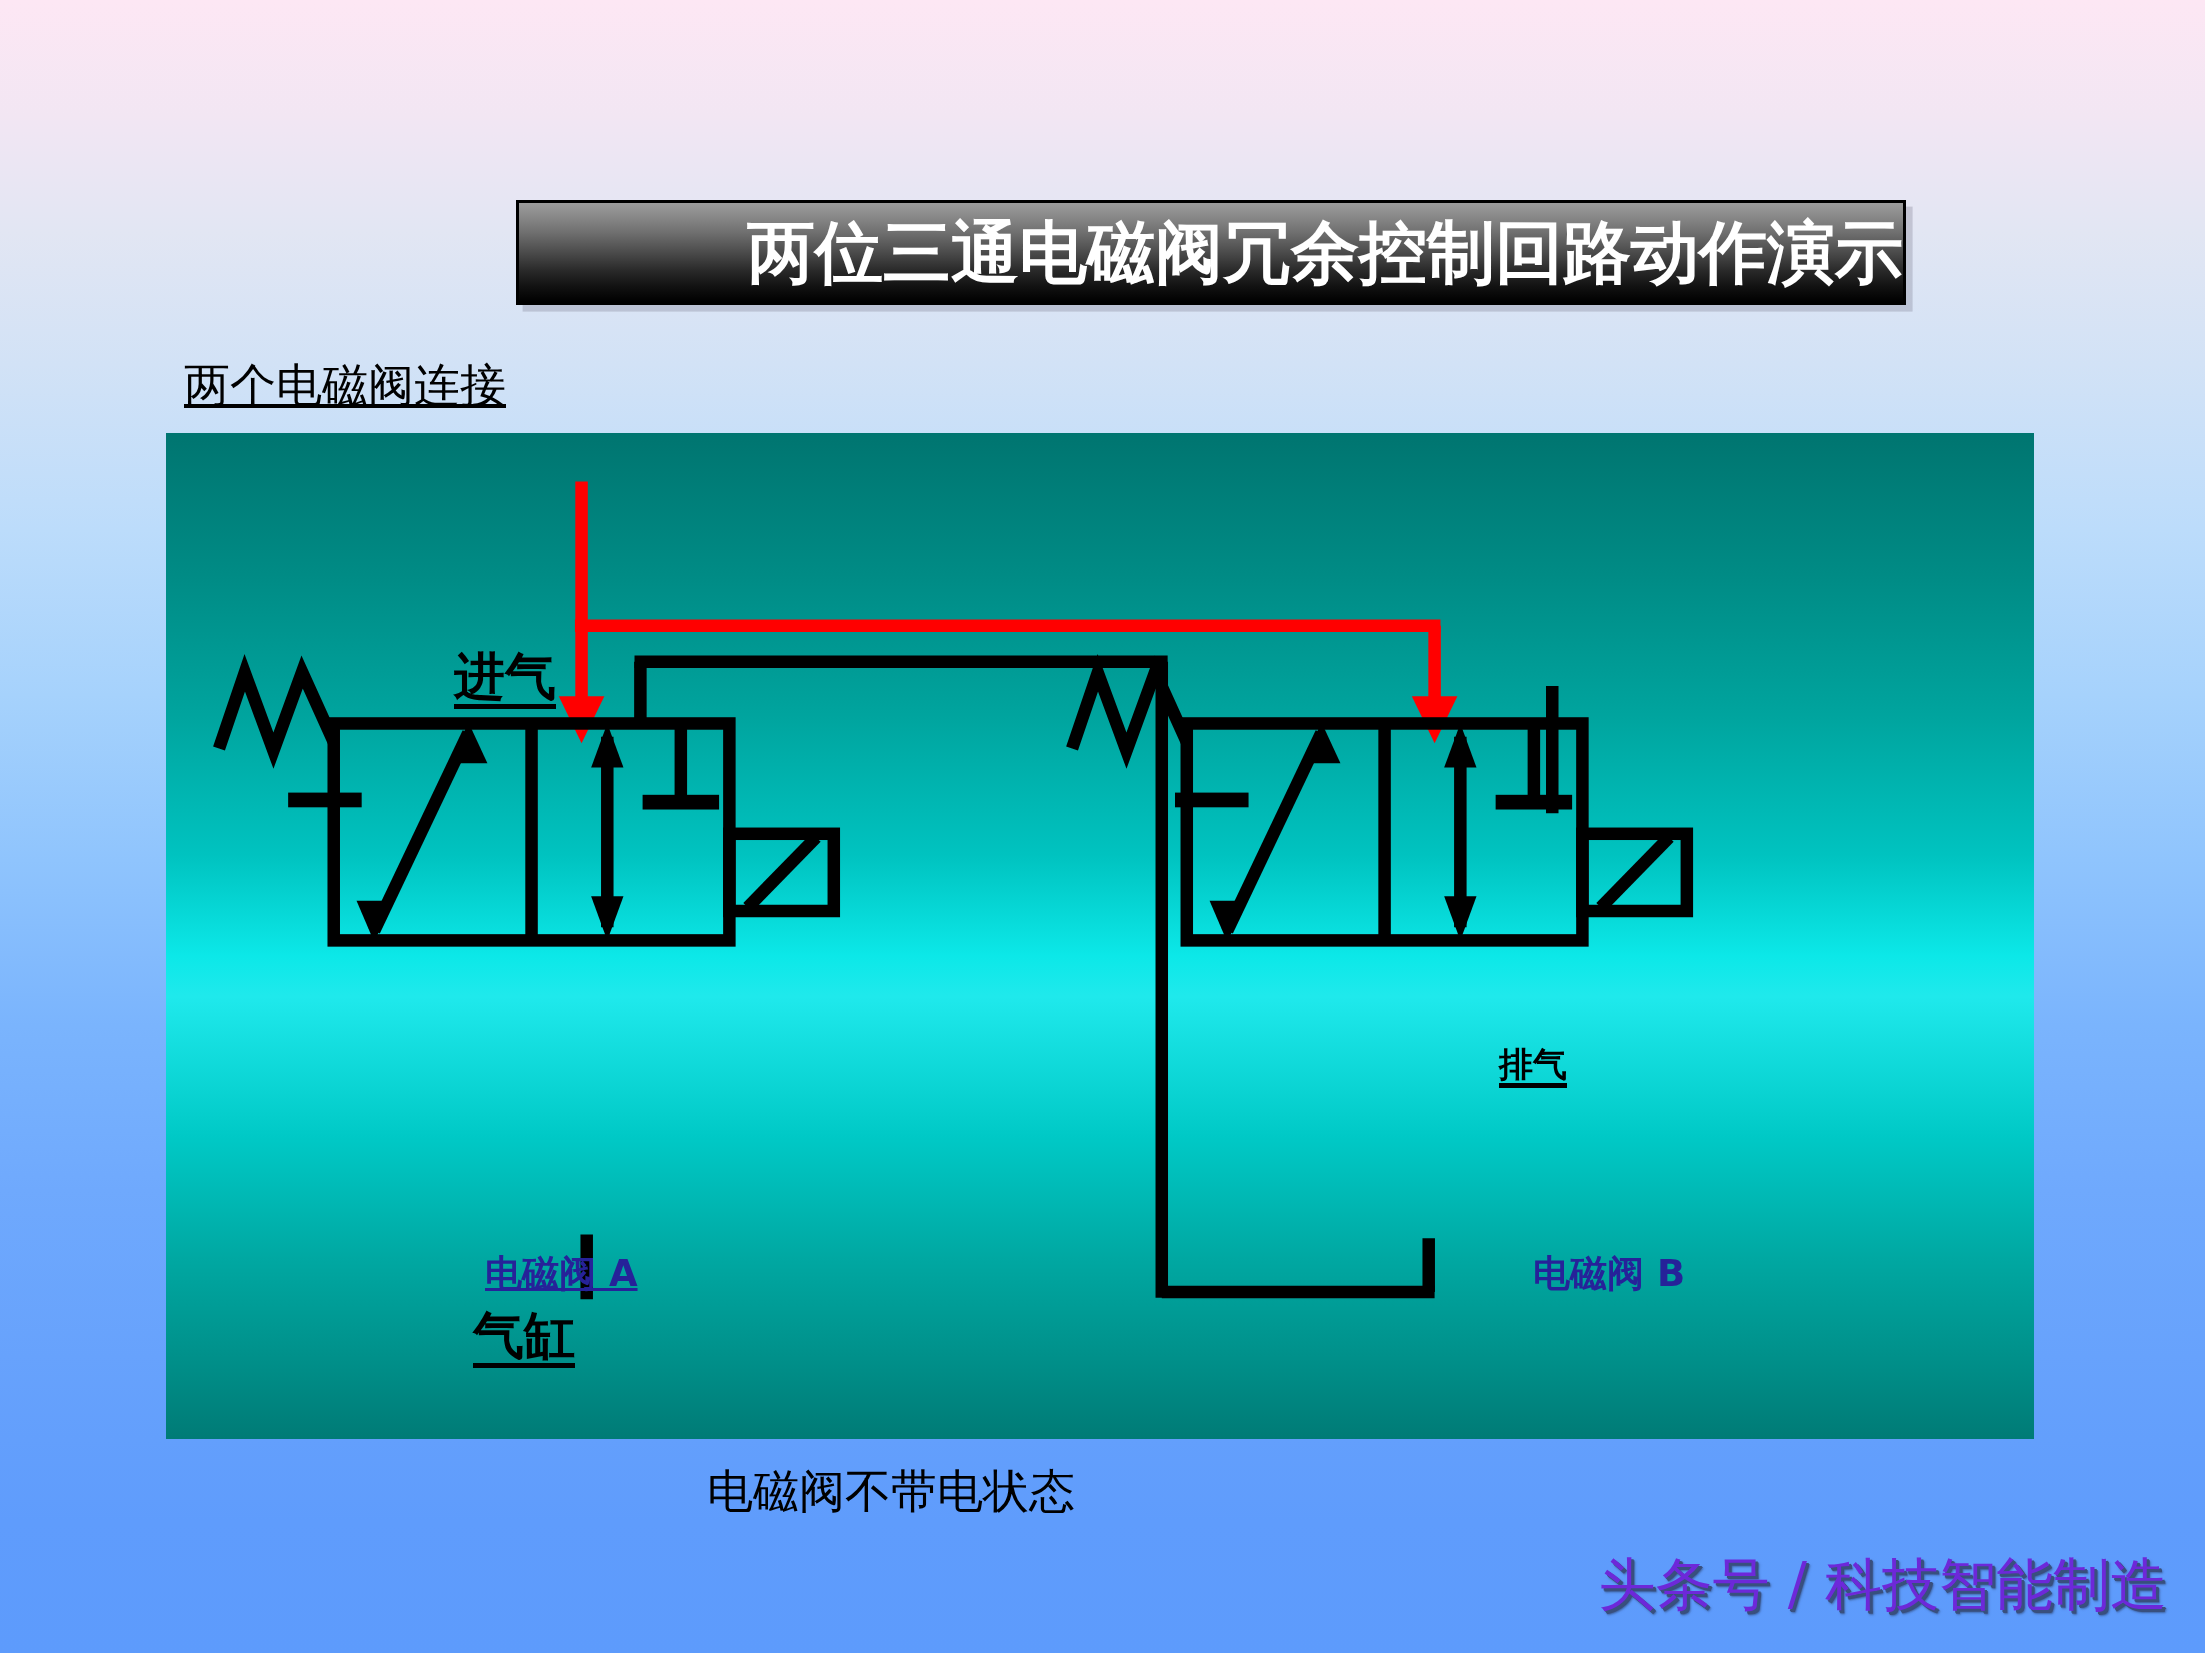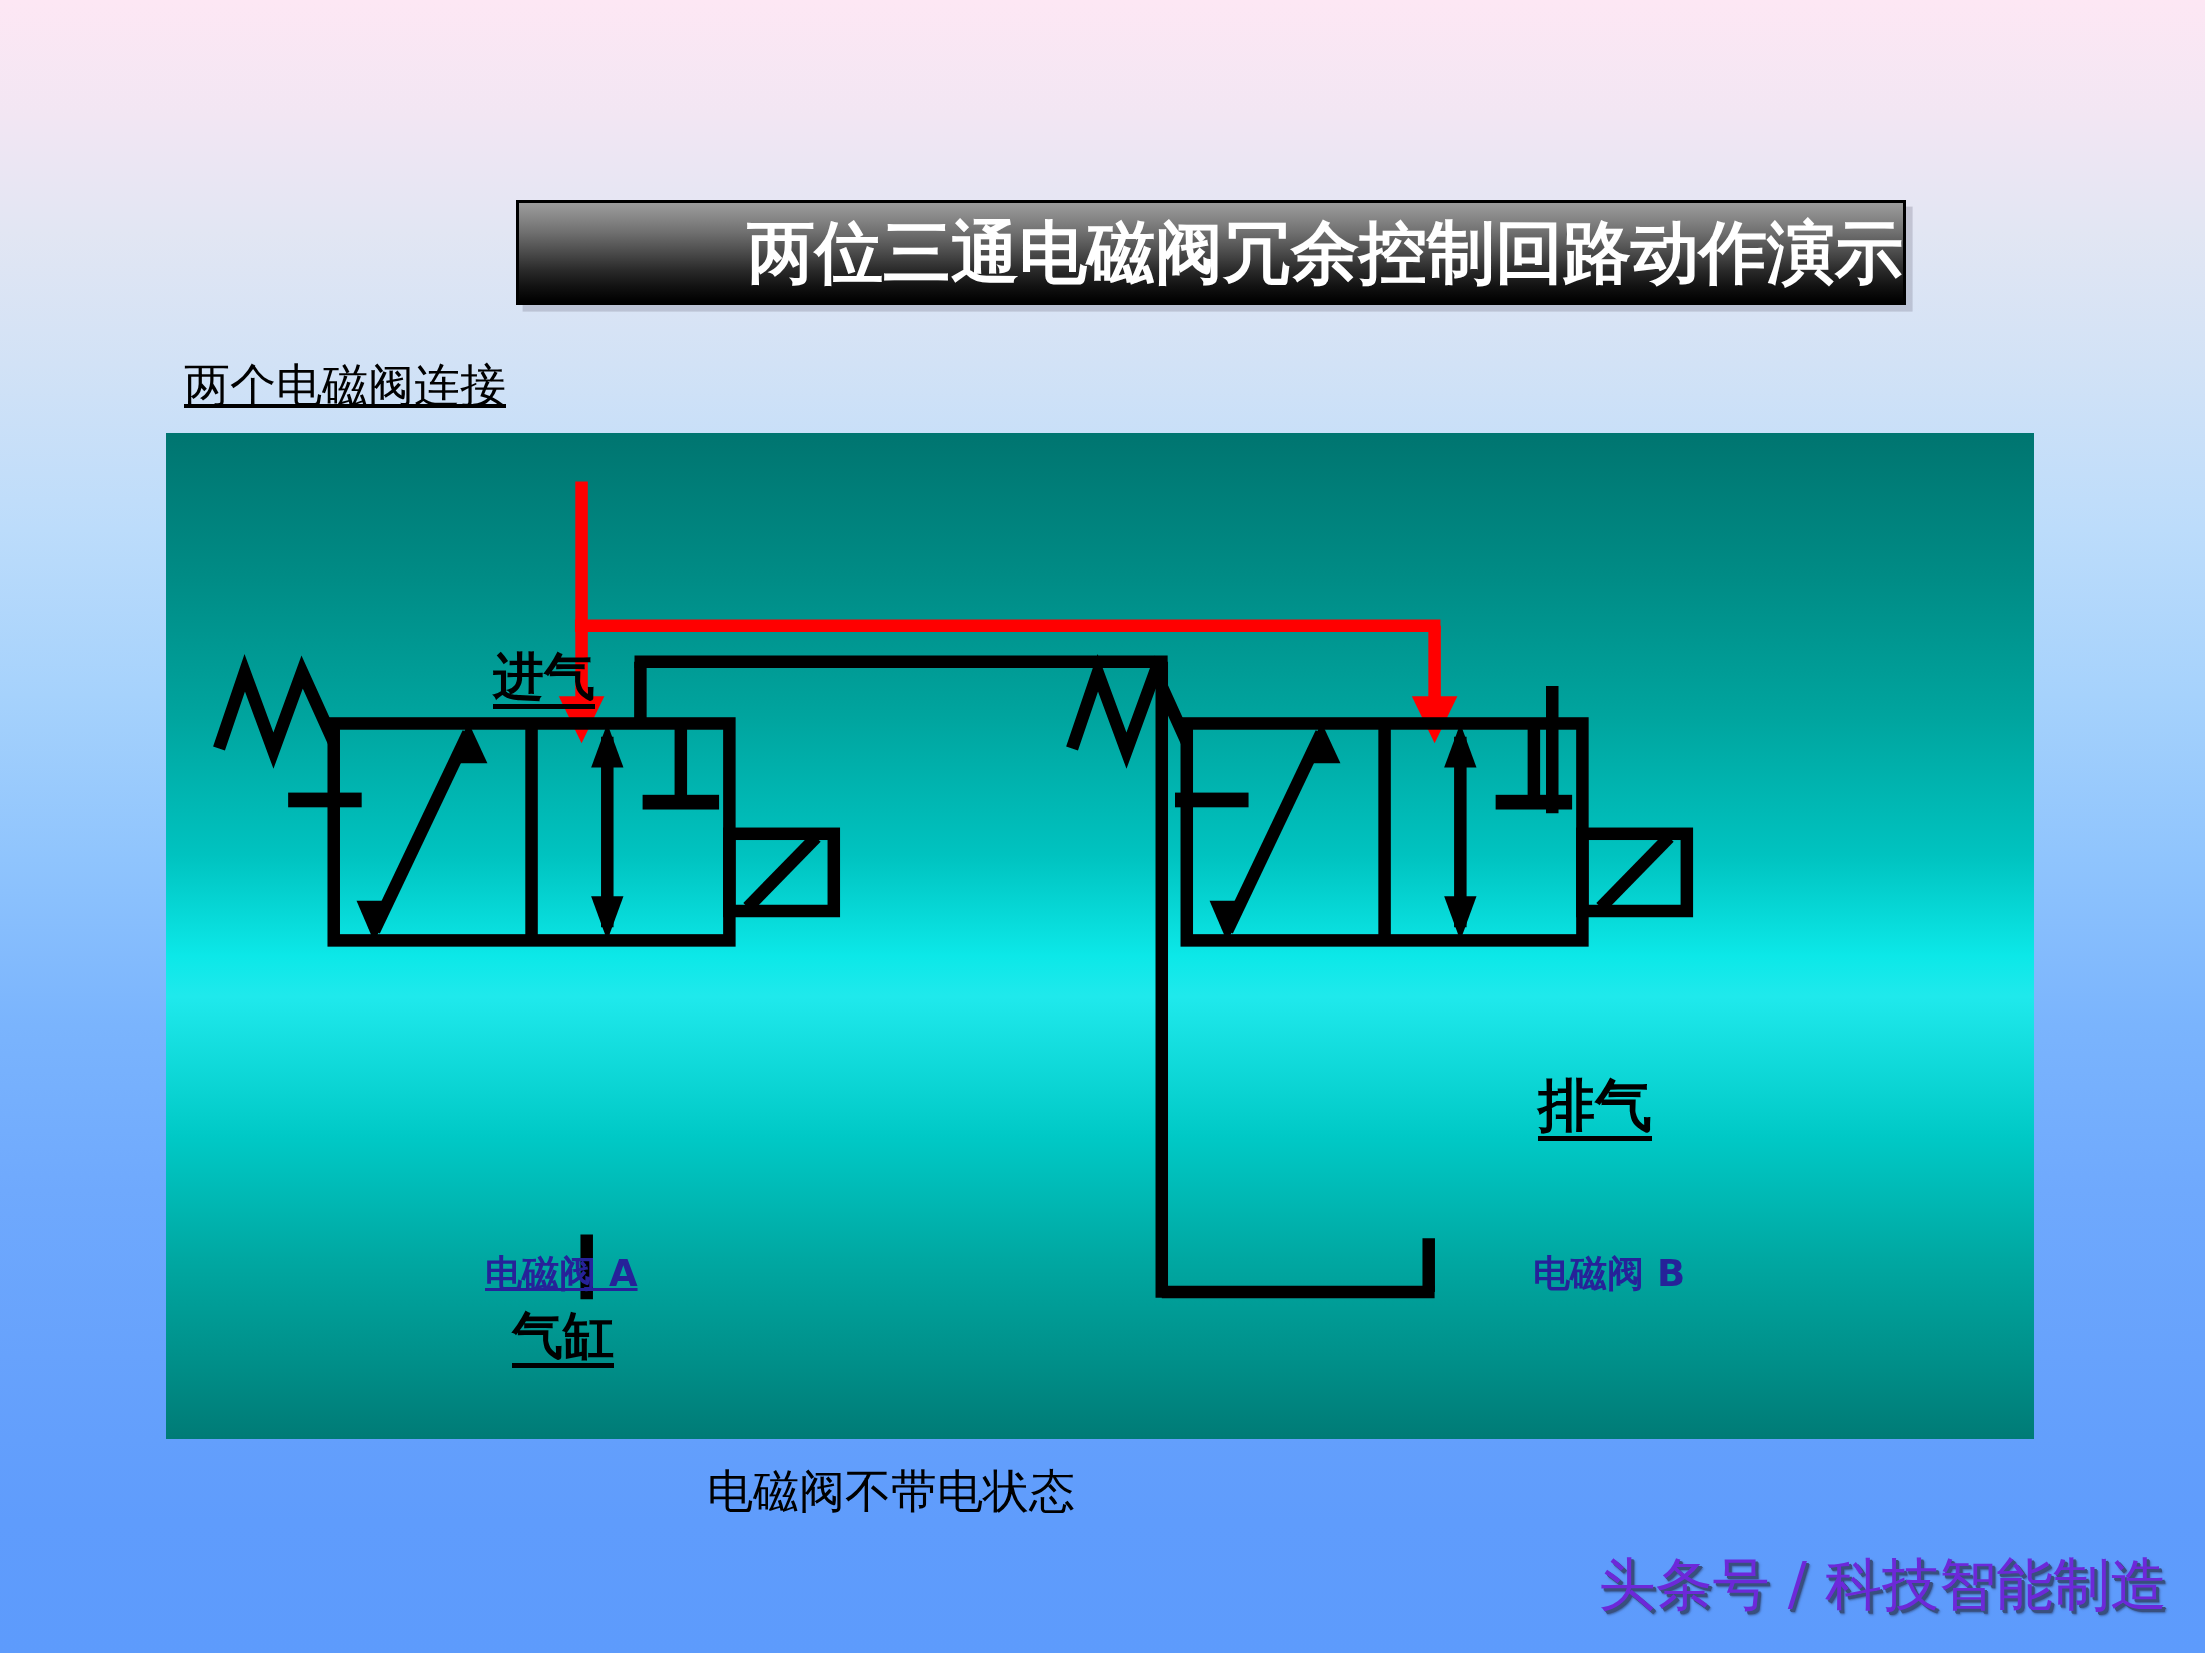--- a/index.html
+++ b/index.html
@@ -104,24 +104,23 @@
     position: absolute;
     font-family: "DejaVu Sans", "Liberation Sans", sans-serif;
     font-weight: bold;
     white-space: nowrap;
     color: #000000;
     line-height: 1;
   }
   .diag-label.underlined {
     border-bottom: 5.1px solid #000000;
     padding-bottom: 2.2px;
-    margin-left: 39px;
   }
   #label-intake  { left: 288px;  top: 218px; font-size: 51px; }
-  #label-exhaust { left: 1333px; top: 644px; font-size: 57px; }
+  #label-exhaust { left: 1333px; top: 614px; font-size: 34px; }
   #label-cylinder{ left: 307px;  top: 877px; font-size: 51px; }
   #label-valve-a {
     left: 319px; top: 822px; font-size: 37px; color: #262299; text-decoration: underline;
   }
   #label-valve-b {
     left: 1367px; top: 822px; font-size: 37px; color: #262299;
   }
 
   
   #caption {

